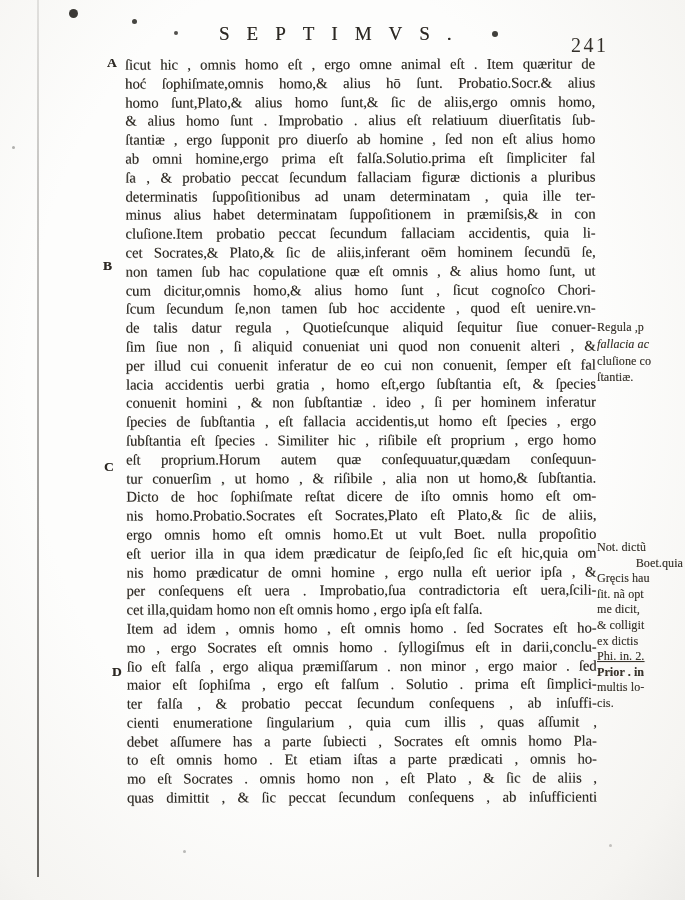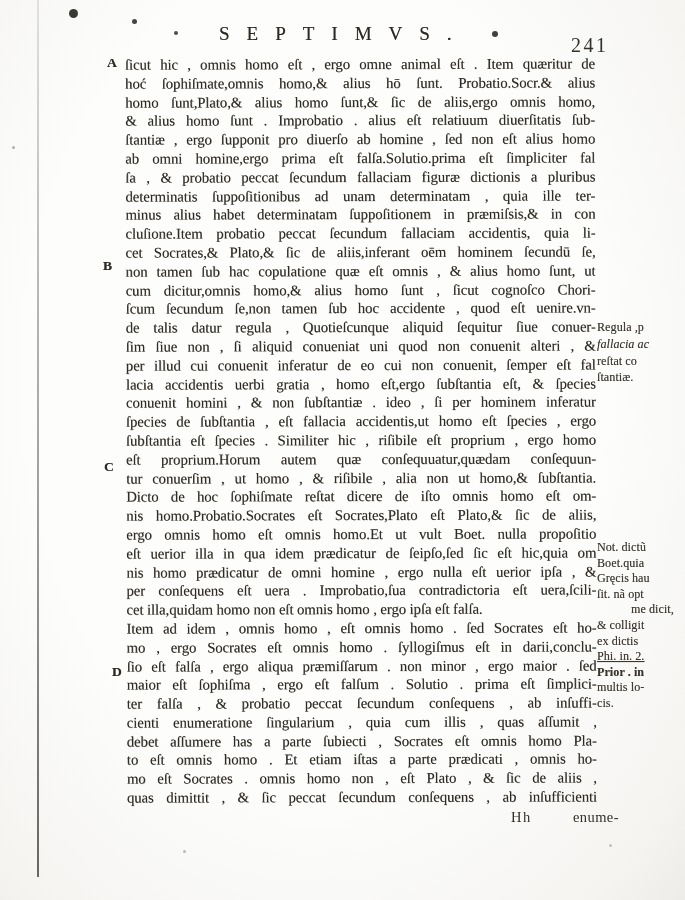--- a/index.html
+++ b/index.html
@@ -109,42 +109,38 @@
       <div class="mletter" style="left: 107px; top: 55px;">A</div>
       <div class="mletter" style="left: 103px; top: 258px;">B</div>
       <div class="mletter" style="left: 104px; top: 459px;">C</div>
       <div class="mletter" style="left: 112px; top: 664px;">D</div>
     </div>
 
   <div id="margin-notes">
       <div class="mnote" style="left: 597px; top: 319px;">
         <div class="note-line" style="height: 16.8px; line-height: 16.8px;">Regula ,p</div>
         <div class="note-line" style="height: 16.8px; line-height: 16.8px; font-style: italic;">fallacia ac</div>
-        <div class="note-line" style="height: 16.8px; line-height: 16.8px;">reſtat co</div>
+        <div class="note-line" style="height: 16.8px; line-height: 16.8px;">cluſione co</div>
         <div class="note-line" style="height: 16.8px; line-height: 16.8px;">ſtantiæ.</div>
       </div>
       <div class="mnote" style="left: 597px; top: 540px;">
         <div class="note-line" style="height: 15.6px; line-height: 15.6px;">Not. dictũ</div>
-        <div class="note-line" style="height: 15.6px; line-height: 15.6px;">Boet.quia</div>
+        <div class="note-line" style="height: 15.6px; line-height: 15.6px; text-align: right;">Boet.quia</div>
         <div class="note-line" style="height: 15.6px; line-height: 15.6px;">Gręcis hau</div>
         <div class="note-line" style="height: 15.6px; line-height: 15.6px;">ſit. nã opt</div>
-        <div class="note-line" style="height: 15.6px; line-height: 15.6px; margin-left: 34px;">me dicit,</div>
+        <div class="note-line" style="height: 15.6px; line-height: 15.6px;">me dicit,</div>
         <div class="note-line" style="height: 15.6px; line-height: 15.6px;">&amp; colligit</div>
         <div class="note-line" style="height: 15.6px; line-height: 15.6px;">ex dictis</div>
         <div class="note-line" style="height: 15.6px; line-height: 15.6px; text-decoration: underline;">Phi. in. 2.</div>
         <div class="note-line" style="height: 15.6px; line-height: 15.6px; font-weight: bold;">Prior . in</div>
         <div class="note-line" style="height: 15.6px; line-height: 15.6px; font-family: Liberation Serif, serif;">multis lo-</div>
         <div class="note-line" style="height: 15.6px; line-height: 15.6px;">cis.</div>
       </div>
     </div>
 
-  <div class="sigrow">
-    <span class="sig">Hh</span>
-    <span class="catch">enume-</span>
-  </div>
 
   <div id="ink-marks">
       <div class="dot" style="left: 69px; top: 9px; width: 9px; height: 9px; opacity: 0.9;"></div>
       <div class="dot" style="left: 132px; top: 19px; width: 5px; height: 5px; opacity: 0.85;"></div>
       <div class="dot" style="left: 174px; top: 31px; width: 4px; height: 4px; opacity: 0.8;"></div>
       <div class="dot" style="left: 492px; top: 31px; width: 6px; height: 6px; opacity: 0.88;"></div>
       <div class="dot" style="left: 12px; top: 146px; width: 3px; height: 3px; opacity: 0.35;"></div>
       <div class="dot" style="left: 183px; top: 850px; width: 3px; height: 3px; opacity: 0.3;"></div>
       <div class="dot" style="left: 609px; top: 844px; width: 3px; height: 3px; opacity: 0.25;"></div>
     </div>

